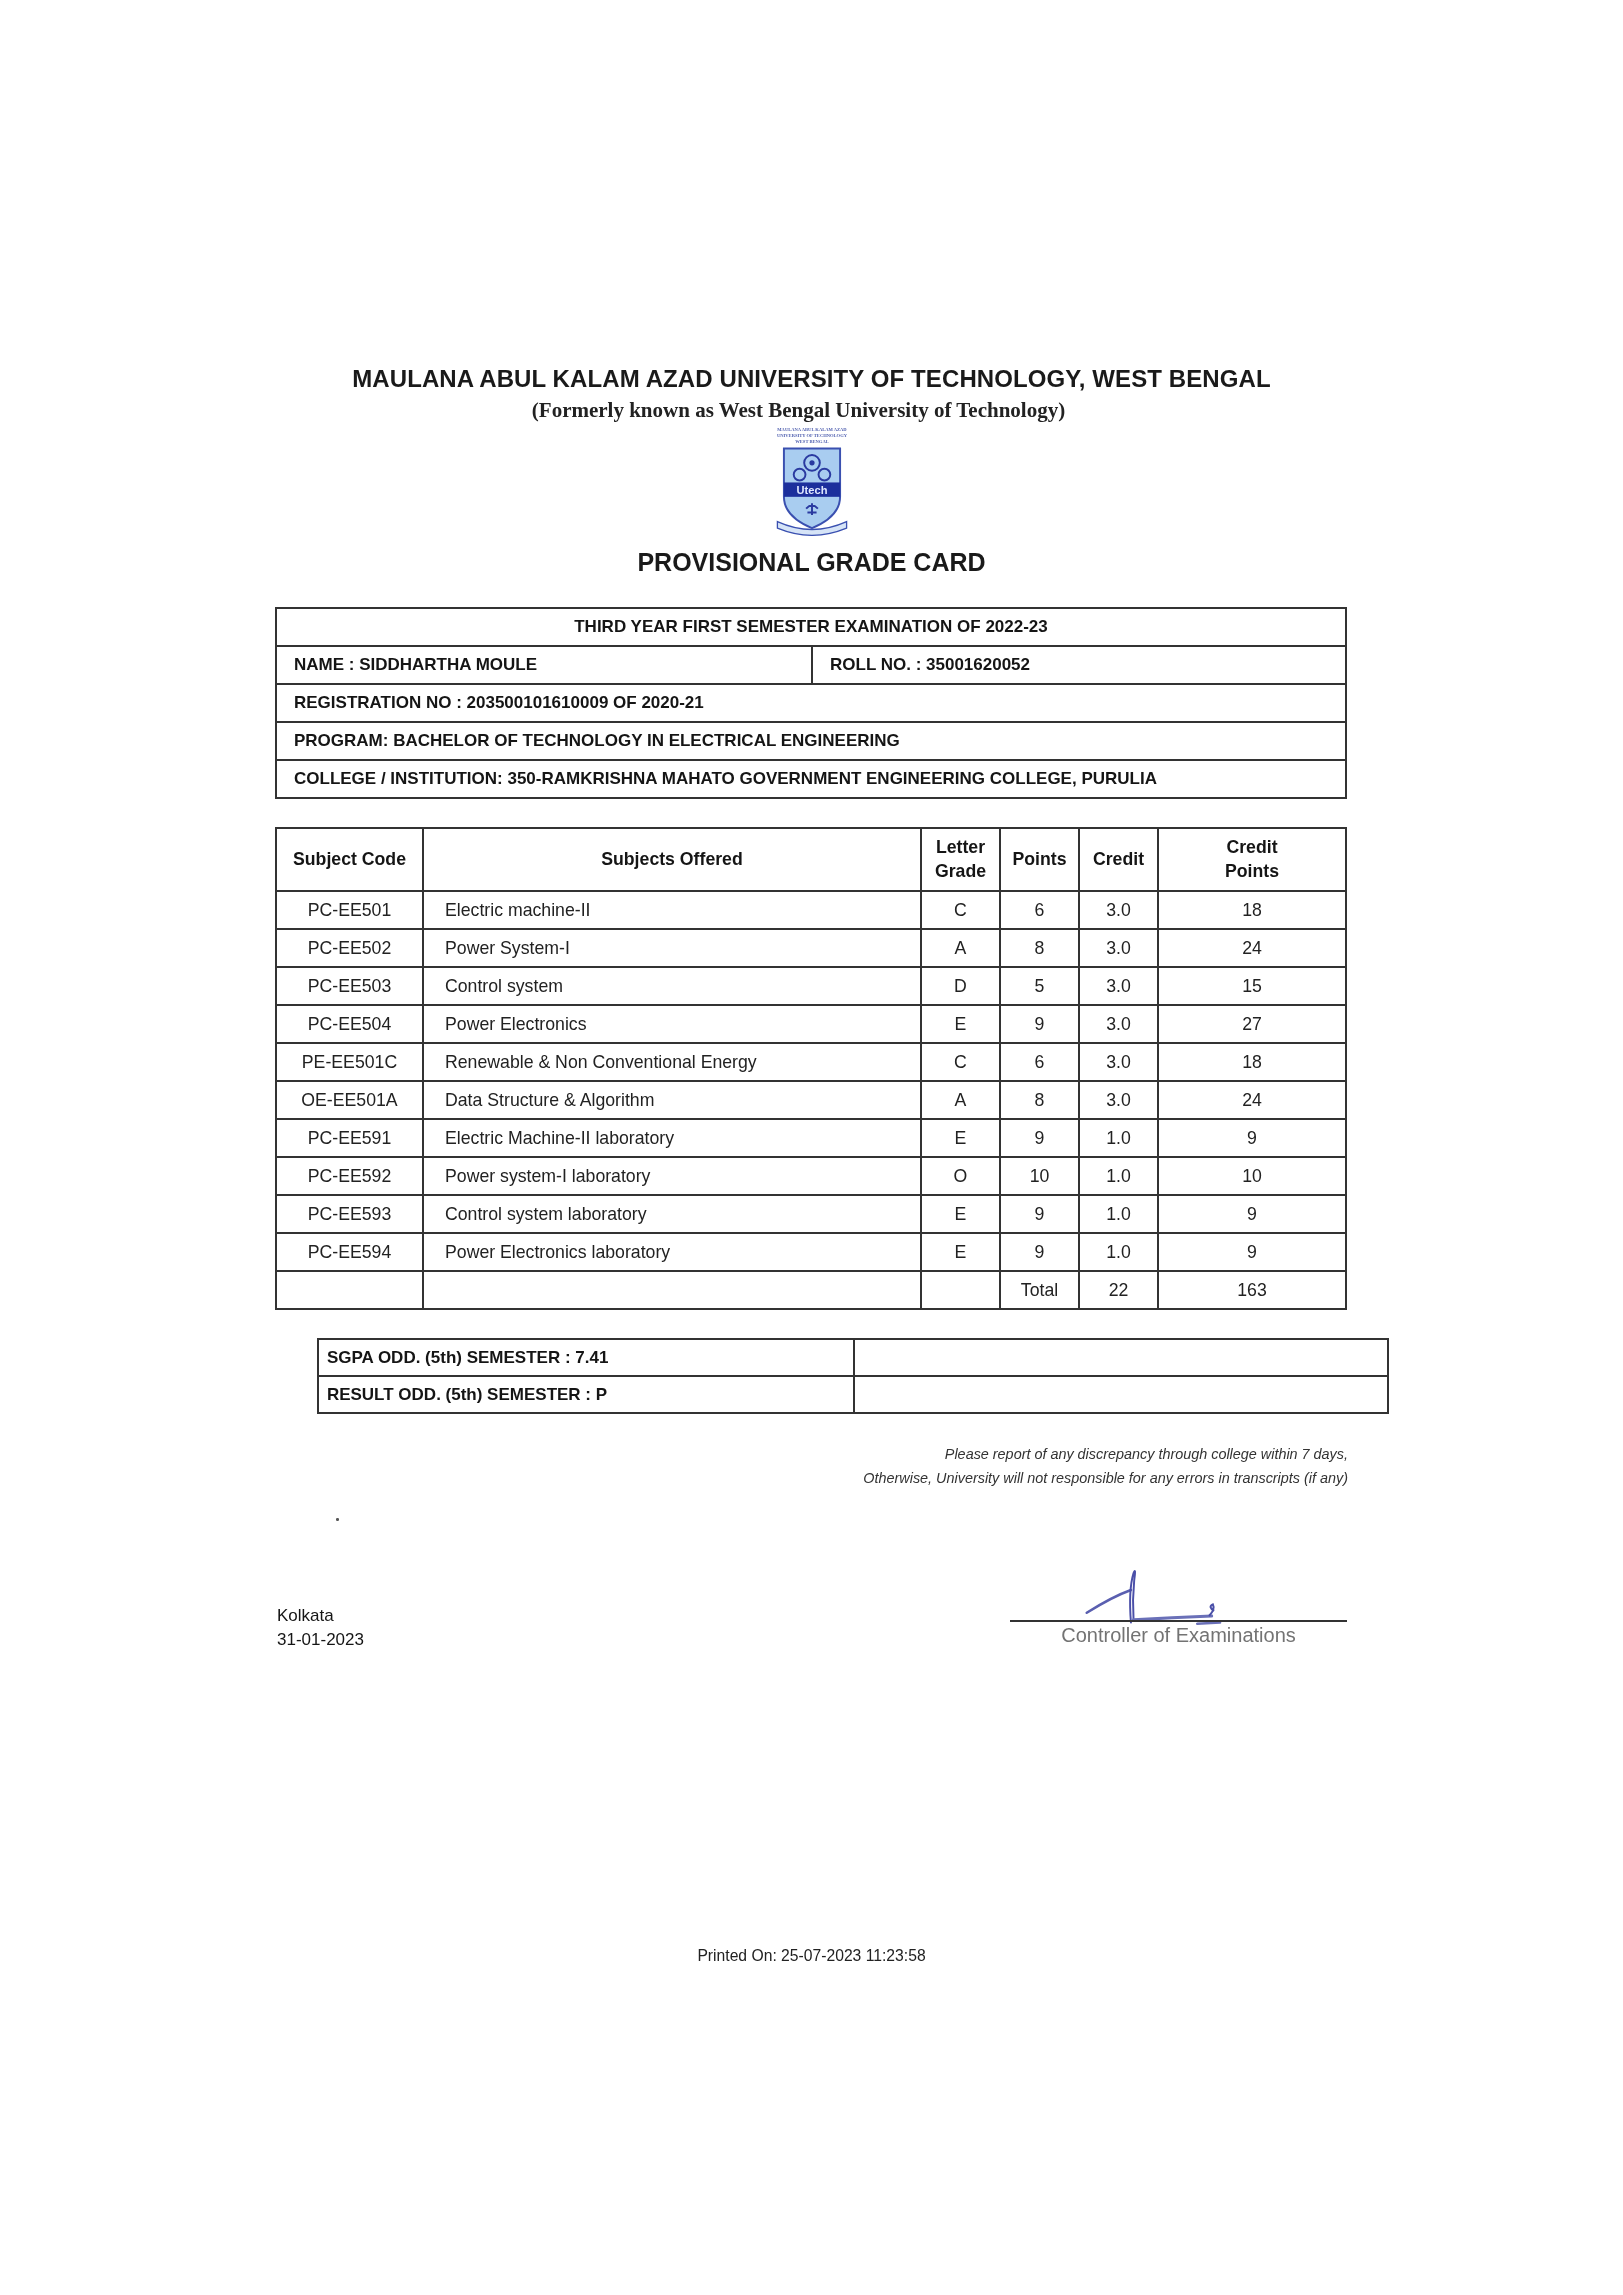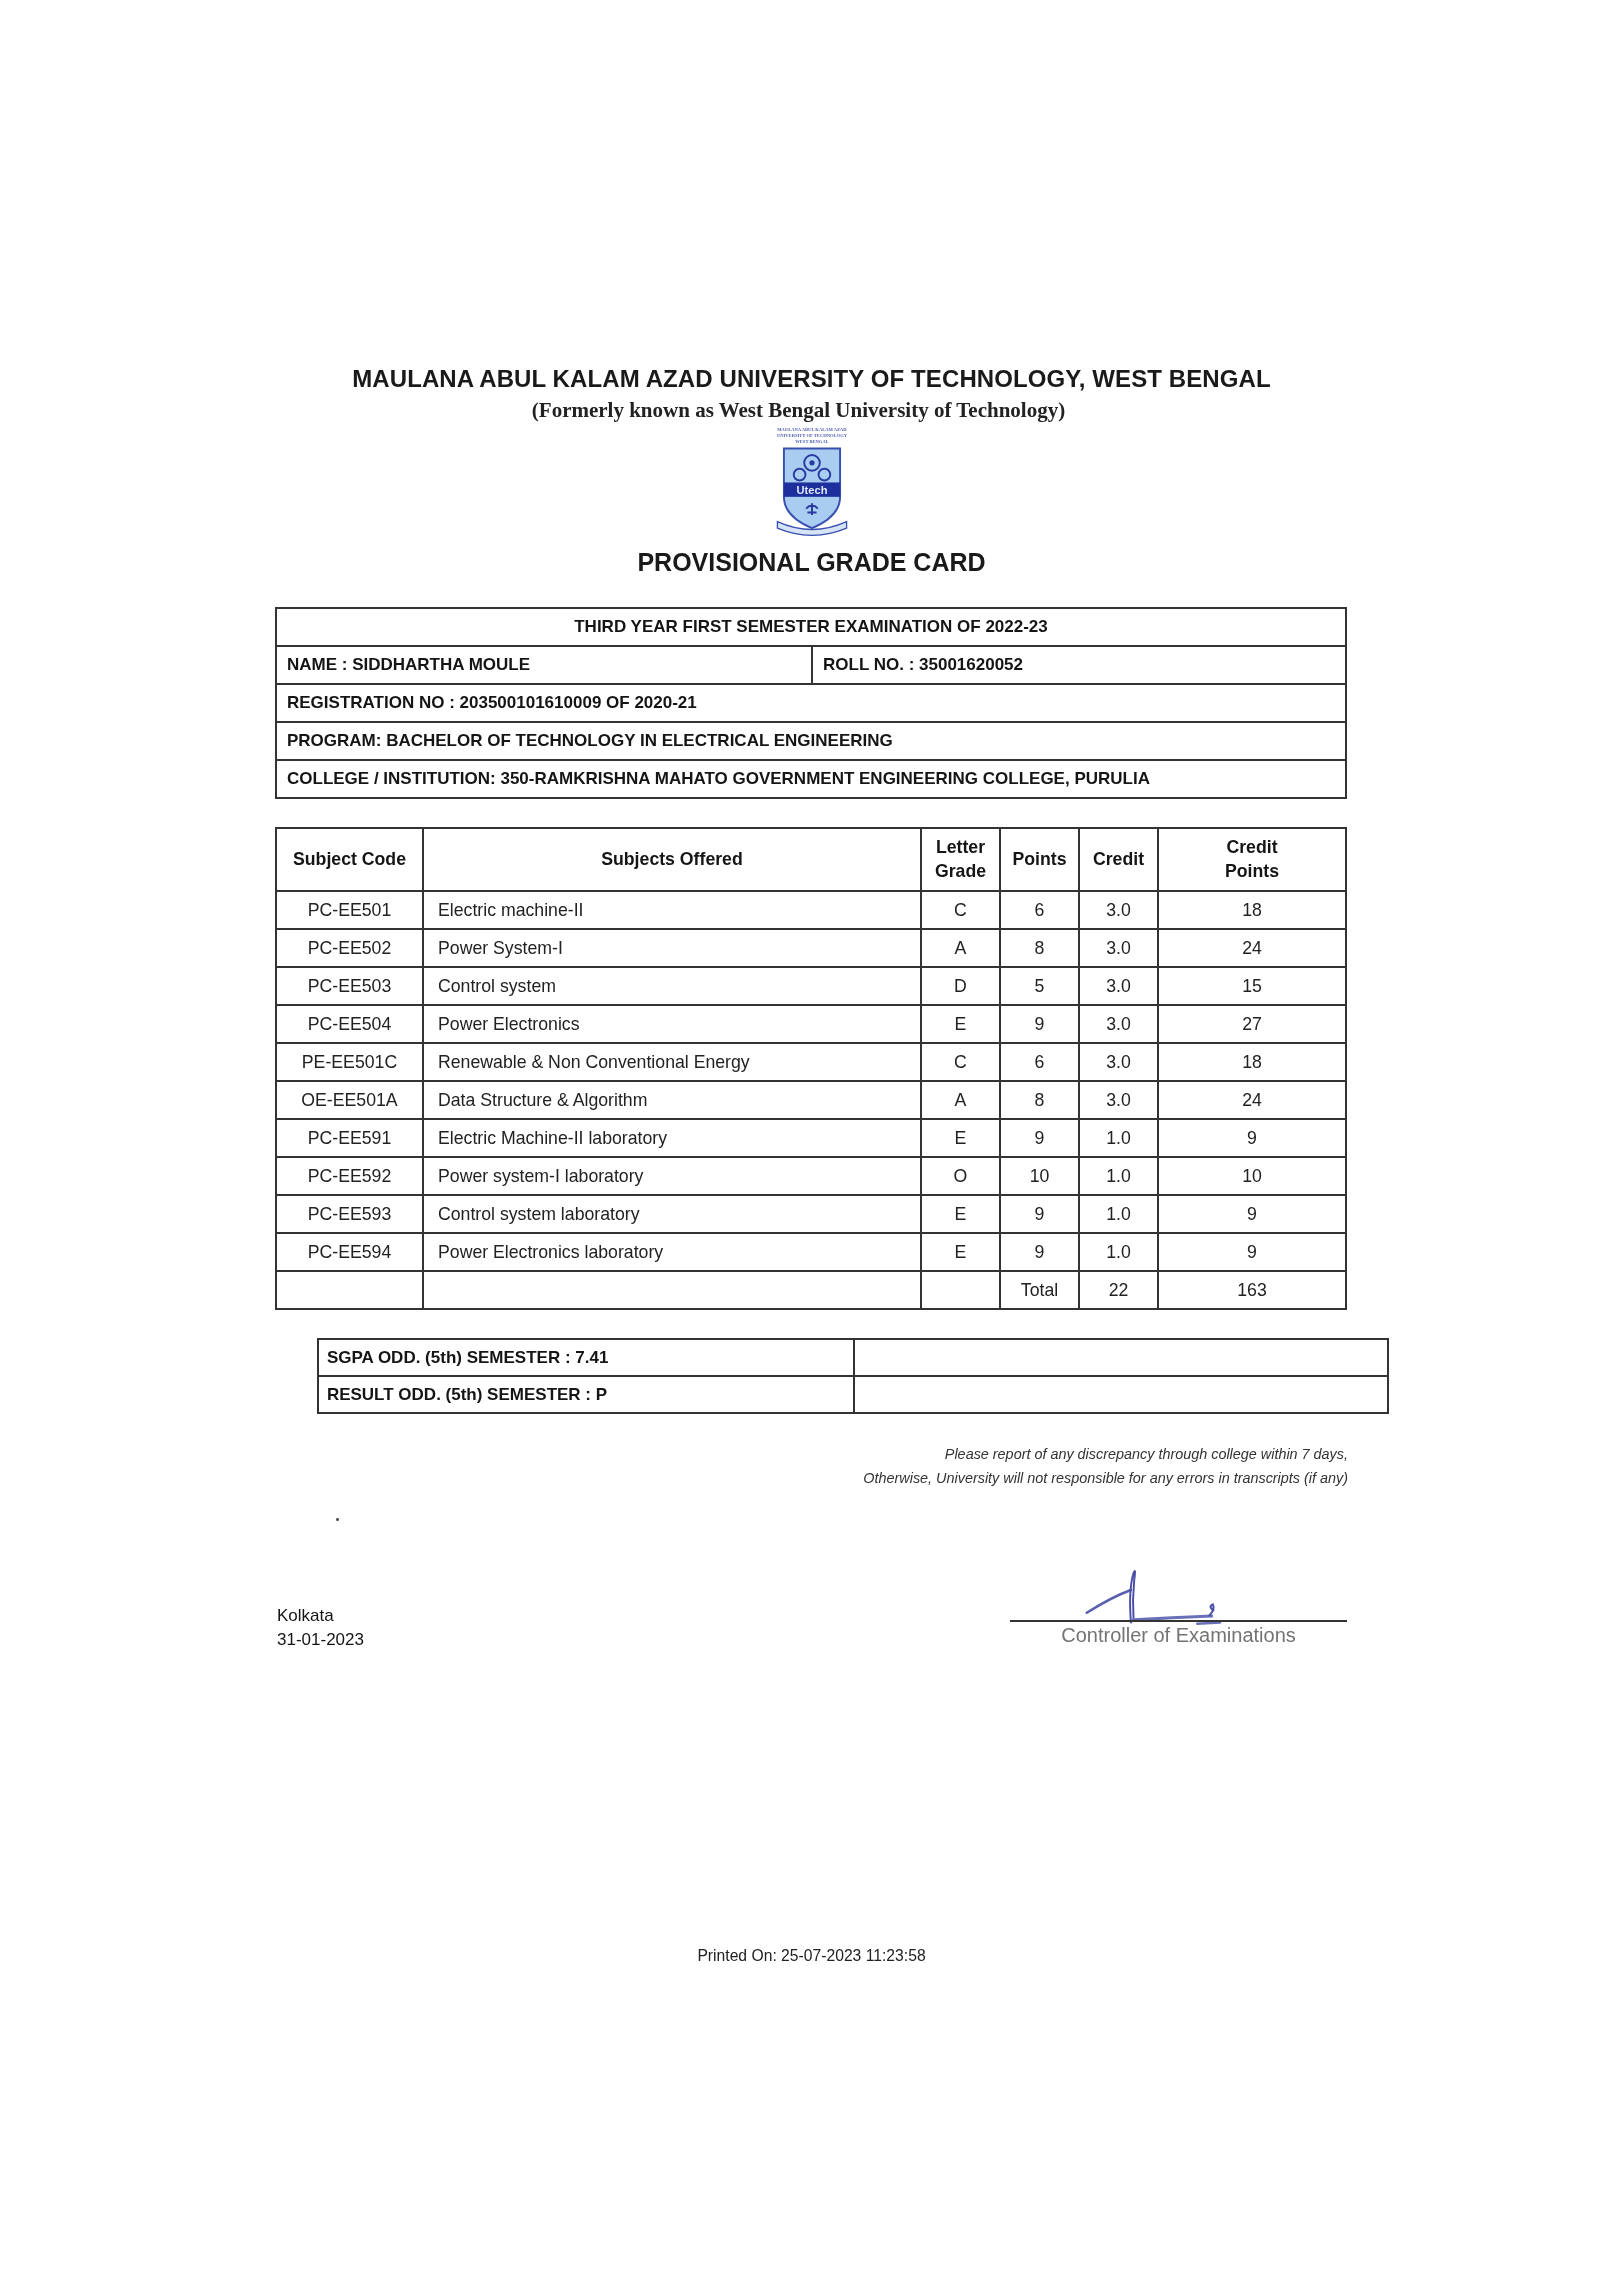--- a/index.html
+++ b/index.html
@@ -22,28 +22,28 @@
   .card-title {
     left: 0; width: 1623px; top: 548px; text-align: center;
     font-size: 25px; font-weight: bold; color: #1a1a1a;
   }
 
   table { border-collapse: collapse; position: absolute; }
   td, th { border: 2px solid #333; }
 
   
   .info { left: 275px; top: 607px; width: 1072px; }
-  .info td { height: 38px; font-size: 17px; font-weight: bold; padding: 0 0 0 10px; color: #151515; }
+  .info td { height: 38px; font-size: 17px; font-weight: bold; padding: 0 0 0 17px; color: #151515; }
   .info td.center { text-align: center; padding: 0; }
 
   
   .grades { left: 275px; top: 827px; width: 1072px; }
   .grades th { font-size: 17.7px; font-weight: bold; height: 63px; text-align: center; color: #151515; line-height: 23.6px; }
   .grades td { font-size: 17.7px; height: 38px; text-align: center; color: #222; }
-  .grades td.subj { text-align: left; padding-left: 14px; }
+  .grades td.subj { text-align: left; padding-left: 21px; }
   .grades td.bold { font-weight: normal; margin-top: 46px; }
 
   
   .result { left: 275px; top: 1338px; width: 1072px; margin-left: 42px; }
   .result td { height: 37px; font-size: 17px; font-weight: bold; padding-left: 7.9px; color: #151515; }
 
   .note {
     right: 275px; font-style: italic; font-size: 14.4px; color: #333; text-align: right;
   }
   .dot { left: 336px; top: 1518px; width: 2.6px; height: 2.6px; background: #555; border-radius: 1.3px; }

